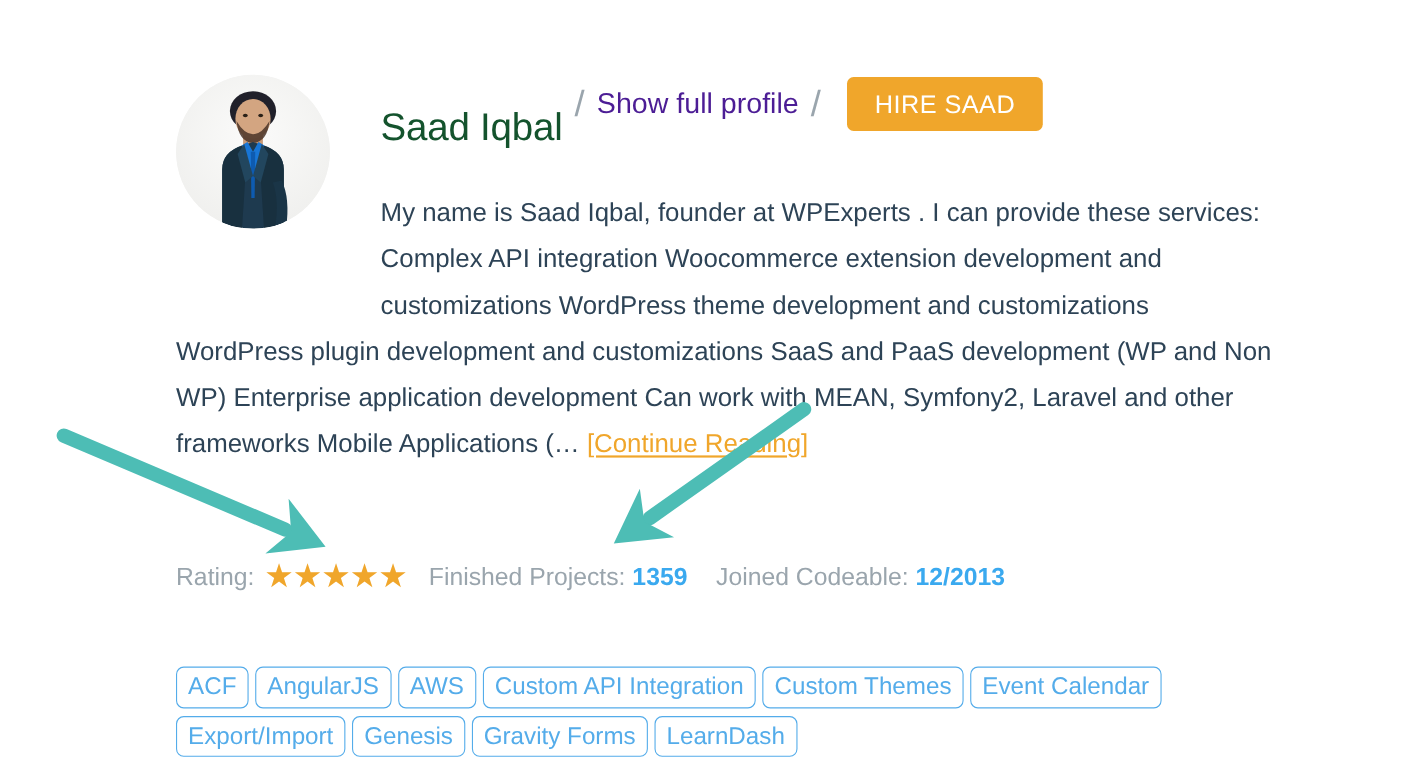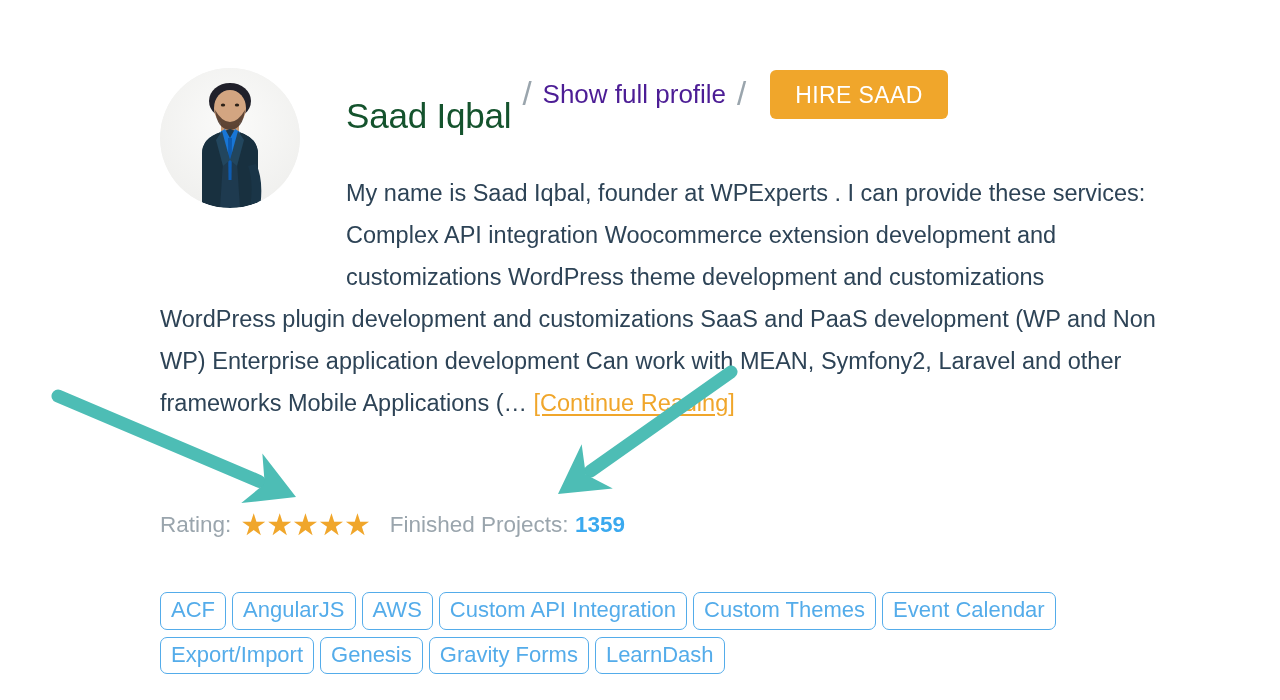--- a/index.html
+++ b/index.html
@@ -131,21 +131,21 @@
   .stat-group { margin-right: 26px; }
   .stat-value {
     color: #3aa9ef;
     font-weight: bold;
   }
 
   
   .tags {
     position: absolute;
     left: 0px;
-    top: 532px;
+    top: 546px;
     width: 1010px;
     display: flex;
     flex-wrap: wrap;
     gap: 7px 6px;
   }
   .tag {
     display: inline-block;
     border: 1.5px solid #54acea;
     color: #54acea;
     background: #ffffff;
@@ -227,20 +227,24 @@
     <span>My name is Saad Iqbal, founder at WPExperts . I can provide these services: Complex API integration Woocommerce extension development and customizations WordPress theme development and customizations WordPress plugin development and customizations SaaS and PaaS development (WP and Non WP) Enterprise application development Can work with MEAN, Symfony2, Laravel and other frameworks Mobile Applications (… </span><a class="continue-link" href="#">[Continue Reading]</a>
   </div>
 
   <div class="stats-row">
     <span class="stat-group" style="margin-right:0">Rating:</span>
     <span class="stars">★★★★★</span>
     <span class="stat-group">
       <span>Finished Projects:</span>
       <span class="stat-value">1359</span>
     </span>
+    <span class="stat-group">
+      <span>Joined Codeable:</span>
+      <span class="stat-value">12/2013</span>
+    </span>
   </div>
 
   <div class="tags">
       <span class="tag">ACF</span>
       <span class="tag">AngularJS</span>
       <span class="tag">AWS</span>
       <span class="tag">Custom API Integration</span>
       <span class="tag">Custom Themes</span>
       <span class="tag">Event Calendar</span>
       <span class="tag">Export/Import</span>

